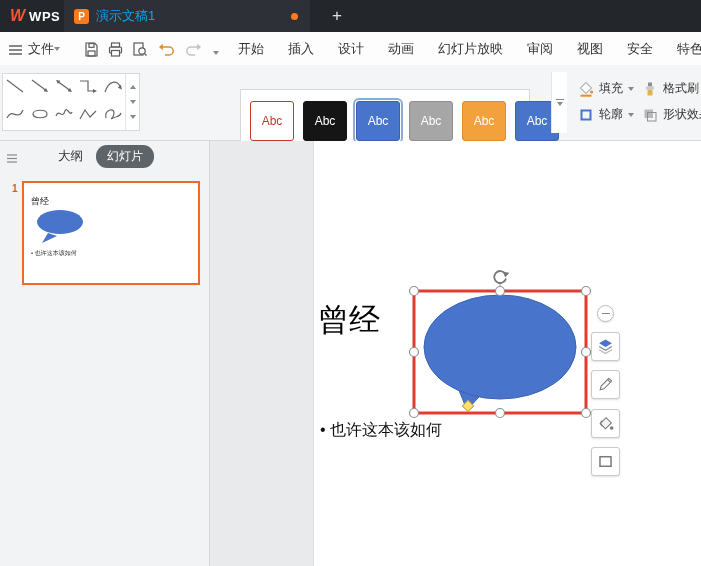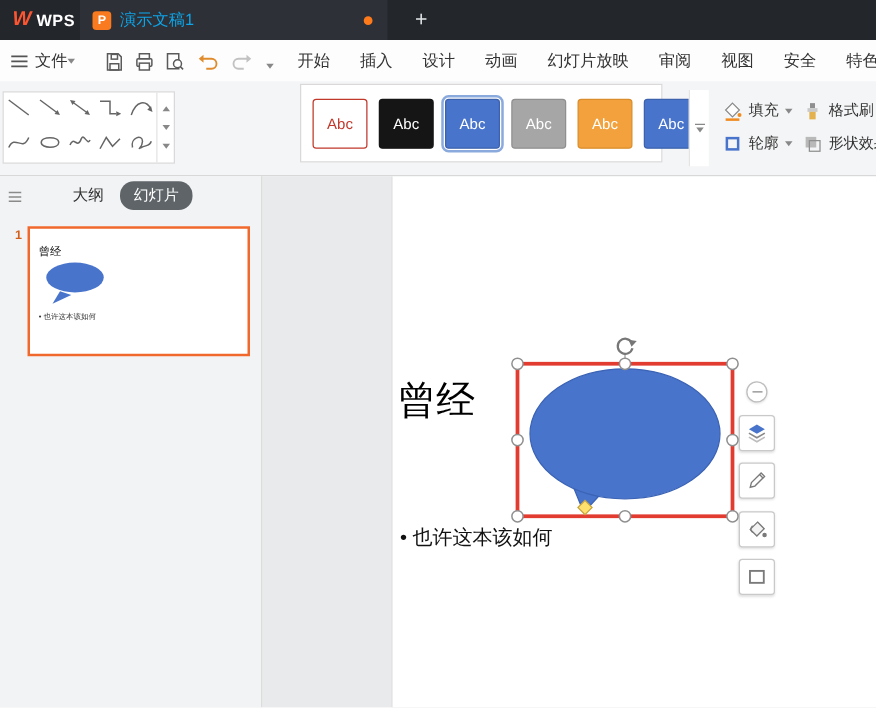--- a/index.html
+++ b/index.html
@@ -28,21 +28,21 @@
   .qbtn{position:absolute;top:8px;width:18px;height:18px;display:flex;align-items:center;justify-content:center;}
   .menu-tabs{position:absolute;left:238px;top:0;height:33px;display:flex;align-items:center;gap:24px;font-size:13px;color:#333;}
 
   
   .ribbon{position:absolute;left:0;top:65px;width:701px;height:76px;background:#f4f5f6;border-bottom:1px solid #d8d8d8;}
   .shape-gallery{position:absolute;left:2px;top:8px;width:138px;height:58px;background:#fff;border:1px solid #d9d9d9;display:flex;}
   .sg-grid{flex:1;display:grid;grid-template-columns:repeat(5,1fr);grid-template-rows:1fr 1fr;align-items:center;justify-items:center;}
   .sg-ctrl{width:14px;border-left:1px solid #e4e4e4;display:flex;flex-direction:column;align-items:center;justify-content:space-evenly;}
   .edit-group{position:absolute;left:147px;top:11px;display:flex;flex-direction:column;gap:10px;}
   .rb-btn{display:flex;align-items:center;gap:5px;font-size:12px;color:#333;white-space:nowrap;}
-  .style-gallery{position:absolute;left:240px;top:2px;width:290px;height:63px;background:#fff;border:1px solid #d9d9d9;display:flex;align-items:center;padding-left:9px;gap:9px;}
+  .style-gallery{position:absolute;left:240px;top:24px;width:290px;height:63px;background:#fff;border:1px solid #d9d9d9;display:flex;align-items:center;padding-left:9px;gap:9px;}
   .style-tile{width:44px;height:40px;border:1px solid #ccc;border-radius:3px;display:flex;align-items:center;justify-content:center;font-size:12px;flex:0 0 auto;}
   .style-tile.selected{outline:2px solid #8aa9dd;outline-offset:1px;}
   .style-more{position:absolute;left:551px;top:7px;width:16px;height:61px;border-left:1px solid #e4e4e4;display:flex;flex-direction:column;align-items:center;justify-content:center;gap:2px;background:#fff;}
   .style-more .bar{width:8px;height:1.5px;background:#888;}
   .abs{position:absolute;}
 
   
   .sidebar{position:absolute;left:0;top:141px;width:210px;height:425px;background:#f2f3f5;border-right:1px solid #d5d5d5;text-align:center;}
   .pane-header{position:absolute;left:0;top:0;width:100%;height:29px;}
   .pane-menu{position:absolute;left:6px;top:9px;width:12px;height:11px;}

